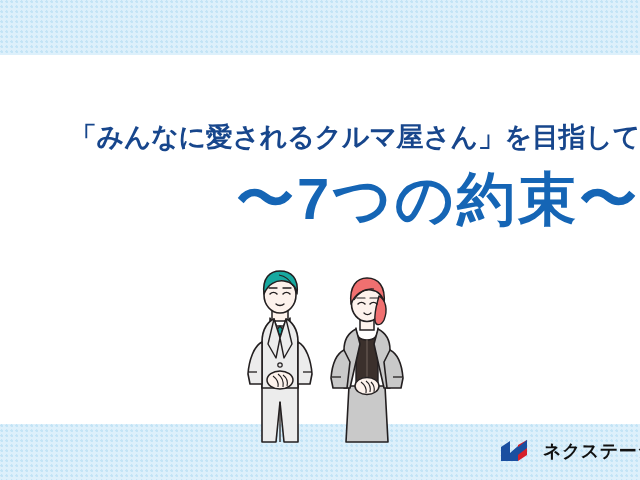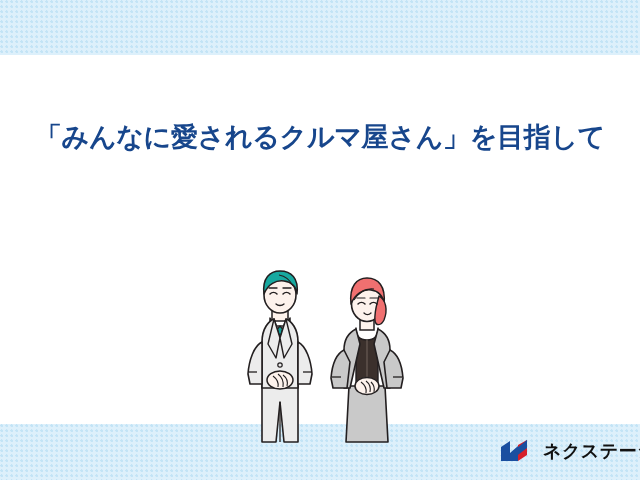--- a/index.html
+++ b/index.html
@@ -32,21 +32,21 @@
   }
   #band-top   { top: 0;    height: 55px; }
   #band-bottom{ top: 424px; height: 56px; }
 
   
   #headline {
     position: absolute;
     left: 0;
     top: 118px;
     width: 640px;
-    text-align: center;
+    text-align: right;
     z-index: 5;
   }
   #line1 {
     display: block;
     font-size: 27px;
     line-height: 38px;
     font-weight: 700;
     letter-spacing: -0.3px;
     color: #17468c;
     white-space: nowrap;
@@ -96,20 +96,21 @@
 </style>
 </head>
 <body>
 
 <div id="slide">
 
   <div class="dot-band" id="band-top"></div>
 
   <div id="headline">
     <span id="line1">「みんなに愛されるクルマ屋さん」を目指して</span>
+    <span id="line2">〜7つの約束〜</span>
   </div>
 
   <div id="people">
     <svg viewBox="0 0 190 180" xmlns="http://www.w3.org/2000/svg">
 
       <g>
 
         <path d="M30 118 L30 176 L44 176 L48 136 L52 176 L66 176 L66 118 Z" fill="#ececec" stroke="#231f20" stroke-width="1.6" stroke-linejoin="round"></path>
         <line x1="48" y1="136" x2="48" y2="176" stroke="#231f20" stroke-width="1.3"></line>
 

